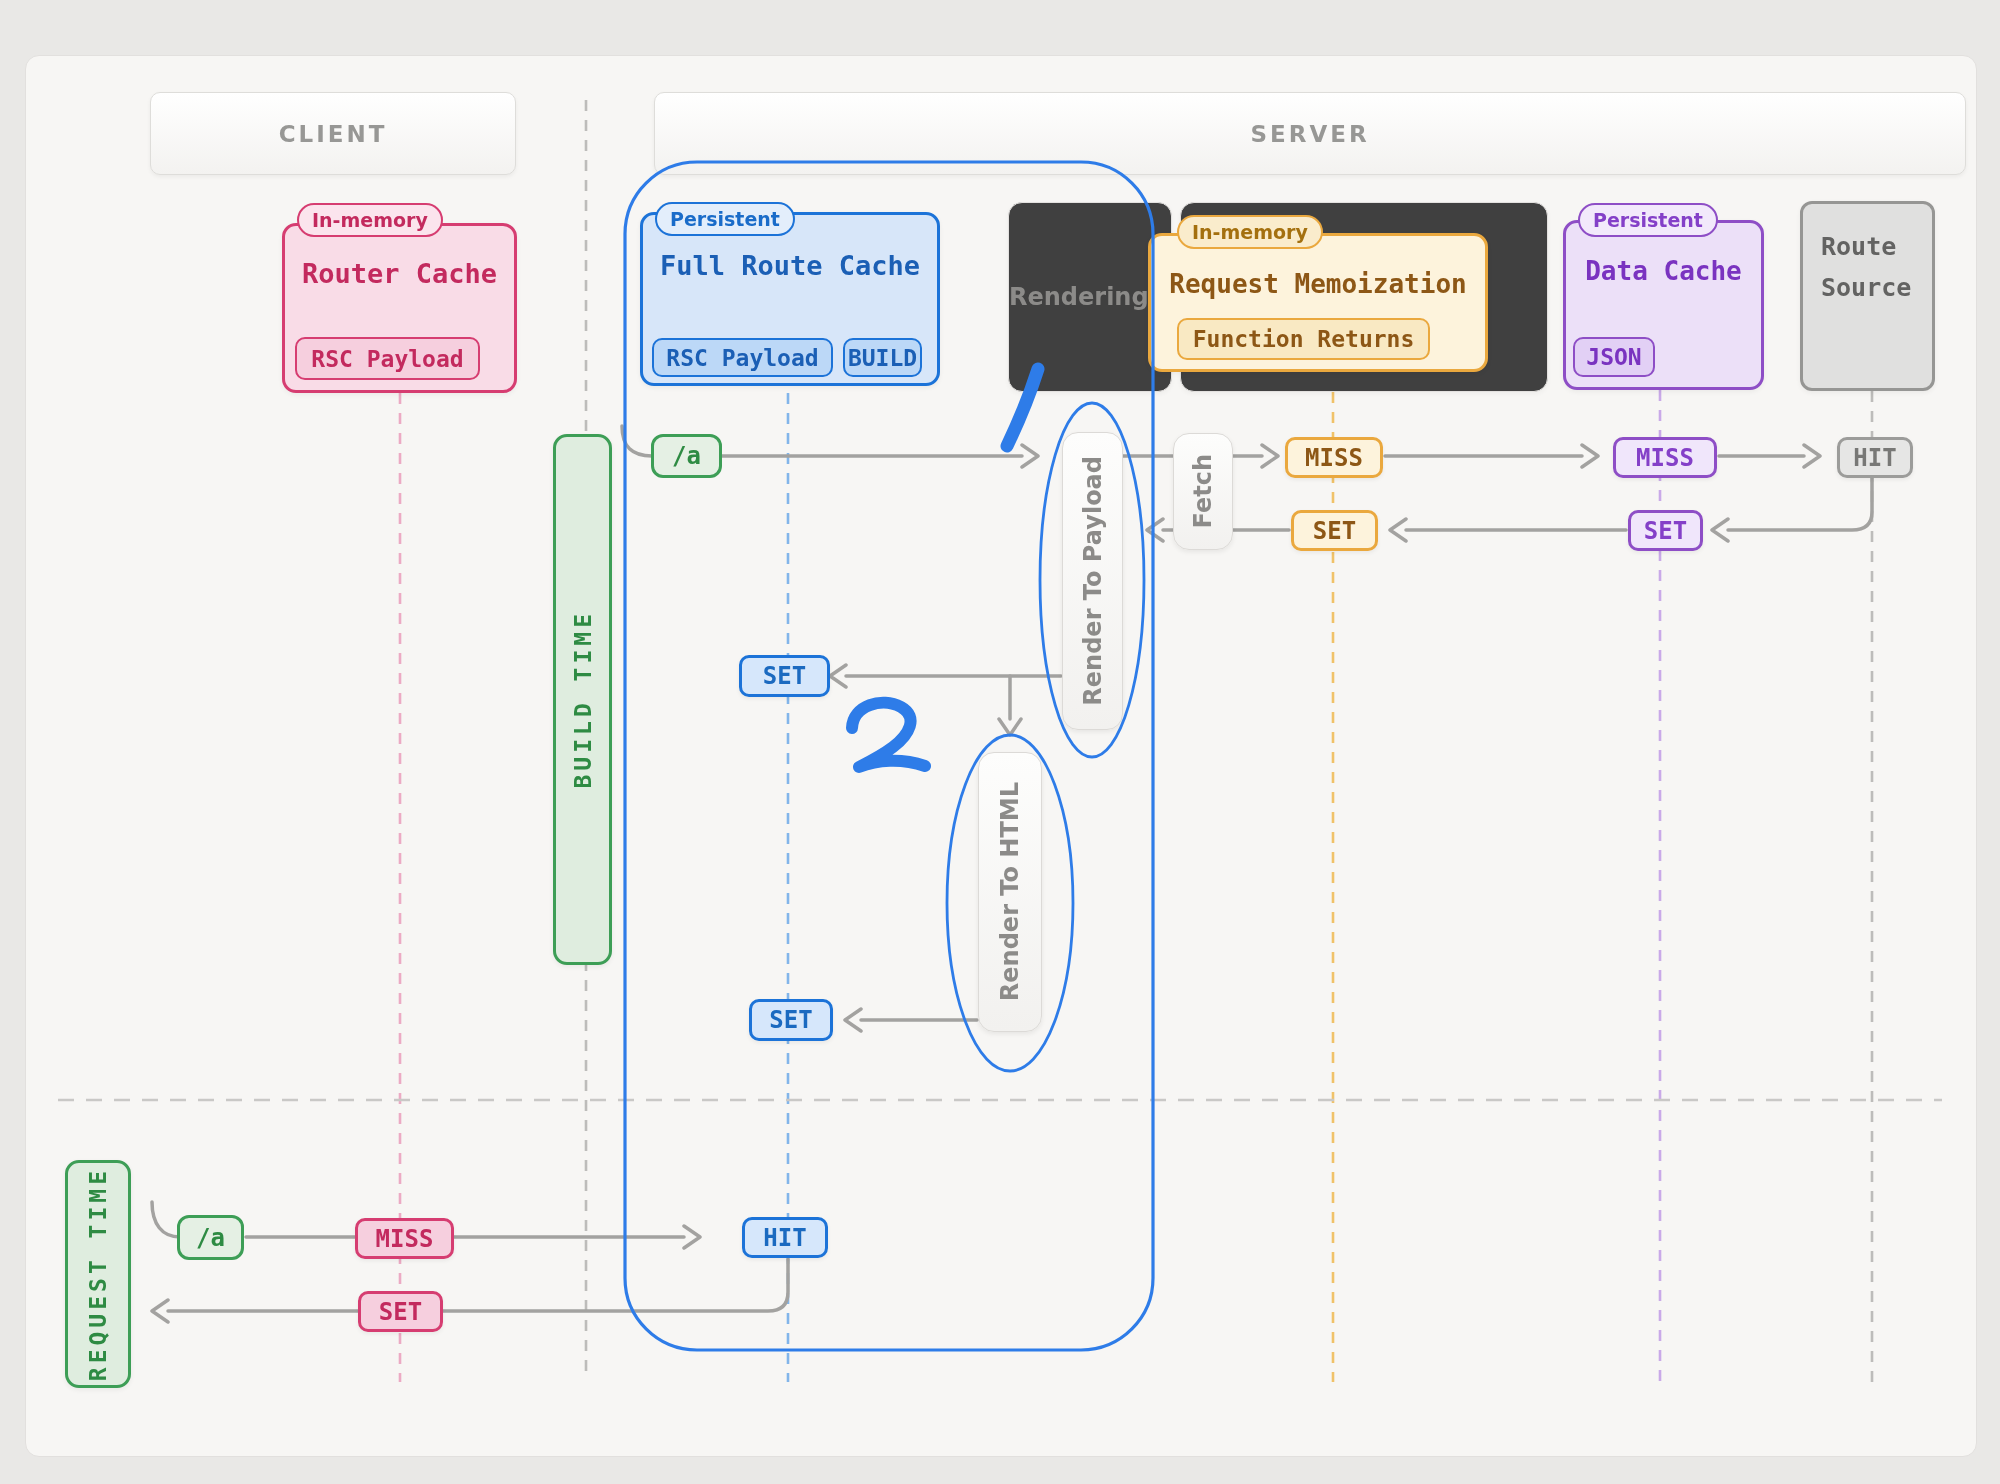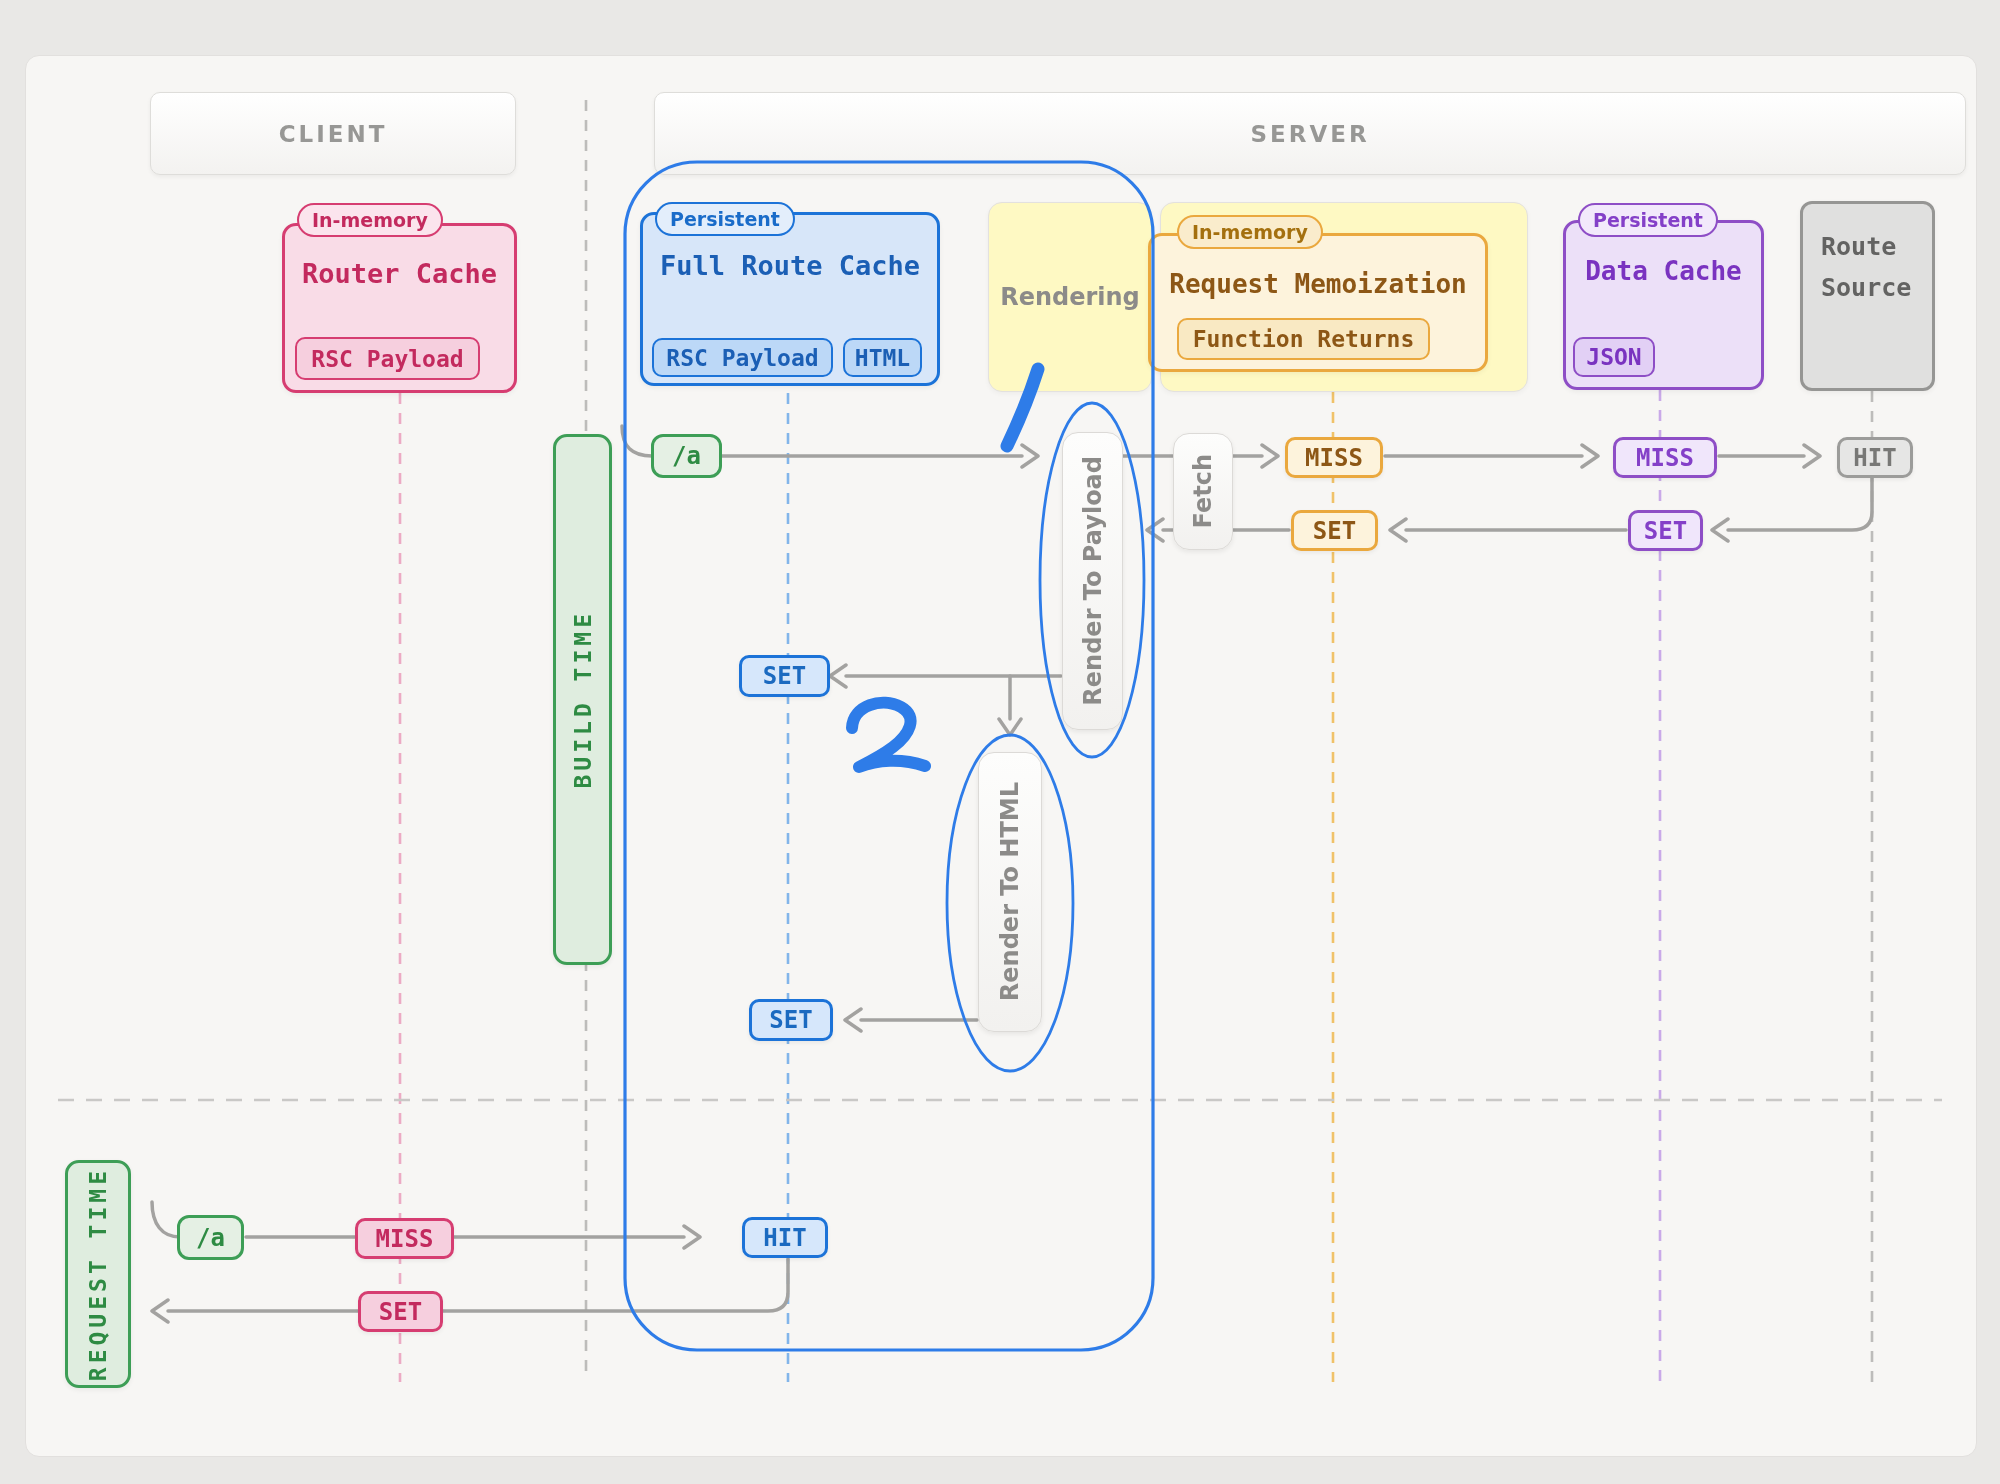--- a/index.html
+++ b/index.html
@@ -19,24 +19,24 @@
   .cachebox { border-radius:14px; border:3px solid; box-shadow:0 2px 5px rgba(0,0,0,.05); }
   .boxtitle { position:absolute; left:0; width:100%; text-align:center;
               font-family:"DejaVu Sans Mono","Liberation Mono",monospace; font-weight:bold; }
   .tag { height:34px; padding:0 13px; display:flex; align-items:center; border-radius:17px;
          font-size:19px; font-weight:600; border:2.5px solid; z-index:3; background-clip:padding-box; }
   .chip { display:flex; align-items:center; justify-content:center; border-radius:10px;
           font-family:"DejaVu Sans Mono","Liberation Mono",monospace; font-weight:bold;
           border:2.5px solid; }
   .status { font-size:24px; height:41px; border-width:3px; box-shadow:0 2px 4px rgba(0,0,0,.06); }
 
-  .whitepanel { background:#fef9c3; border:1.5px solid #e3e1df; border-radius:14px;
+  .whitepanel { background:#404040; border:1.5px solid #e3e1df; border-radius:14px;
                 box-shadow:0 2px 5px rgba(0,0,0,.04);
-                display:flex; align-items:center; justify-content:center;
-                color:#8c8b89; font-size:24px; font-weight:600; }
+                display:flex; align-items:center; 
+                color:#8c8b89; font-size:24px; font-weight:600;margin-left:20px; }
   .pill { background:linear-gradient(180deg,#fdfdfc,#f2f1ef); border:1.5px solid #dcdad7;
           border-radius:16px; box-shadow:0 2px 5px rgba(0,0,0,.07);
           display:flex; align-items:center; justify-content:center; }
   .vtext { writing-mode:vertical-rl; transform:rotate(180deg); color:#8c8b89;
            font-size:24px; font-weight:600; white-space:nowrap; }
   .timebar { background:#dfeddf; border:3px solid #3d9e56; border-radius:14px;
              display:flex; align-items:center; justify-content:center;
              box-shadow:0 2px 5px rgba(0,0,0,.06); }
   .timebar .vtext { color:#2e8b43; font-family:"DejaVu Sans Mono","Liberation Mono",monospace;
                     font-weight:bold; font-size:23px; letter-spacing:4px; }
@@ -121,21 +121,21 @@
     <div class="boxtitle pinktxt" style="top:32px; font-size:27px;">Router Cache</div>
   </div>
   <div class="el tag pinktag" style="left:297px; top:203px;">In-memory</div>
   <div class="el chip pinkchip" style="left:295px; top:337px; width:185px; height:43px; font-size:23px;">RSC Payload</div>
 
   <div class="el cachebox bluebox" style="left:640px; top:212px; width:300px; height:174px;">
     <div class="boxtitle bluetxt" style="top:35px; font-size:27px;">Full Route Cache</div>
   </div>
   <div class="el tag bluetag" style="left:655px; top:202px;">Persistent</div>
   <div class="el chip bluechip" style="left:652px; top:338px; width:181px; height:39px; font-size:23px;">RSC Payload</div>
-  <div class="el chip bluechip" style="left:843px; top:338px; width:79px; height:39px; font-size:23px;">HTML</div>
+  <div class="el chip bluechip" style="left:843px; top:338px; width:79px; height:39px; font-size:23px;">BUILD</div>
 
   <div class="el whitepanel" style="left:988px; top:202px; width:164px; height:190px;">
     <span>Rendering</span>
   </div>
   <div class="el whitepanel" style="left:1160px; top:202px; width:368px; height:190px;"></div>
   <div class="el cachebox orangebox" style="left:1148px; top:233px; width:340px; height:139px;">
     <div class="boxtitle orangetxt" style="top:33px; font-size:26px;">Request Memoization</div>
   </div>
   <div class="el tag orangetag" style="left:1177px; top:215px;">In-memory</div>
   <div class="el chip orangechip" style="left:1177px; top:318px; width:253px; height:42px; font-size:23px;">Function Returns</div>

